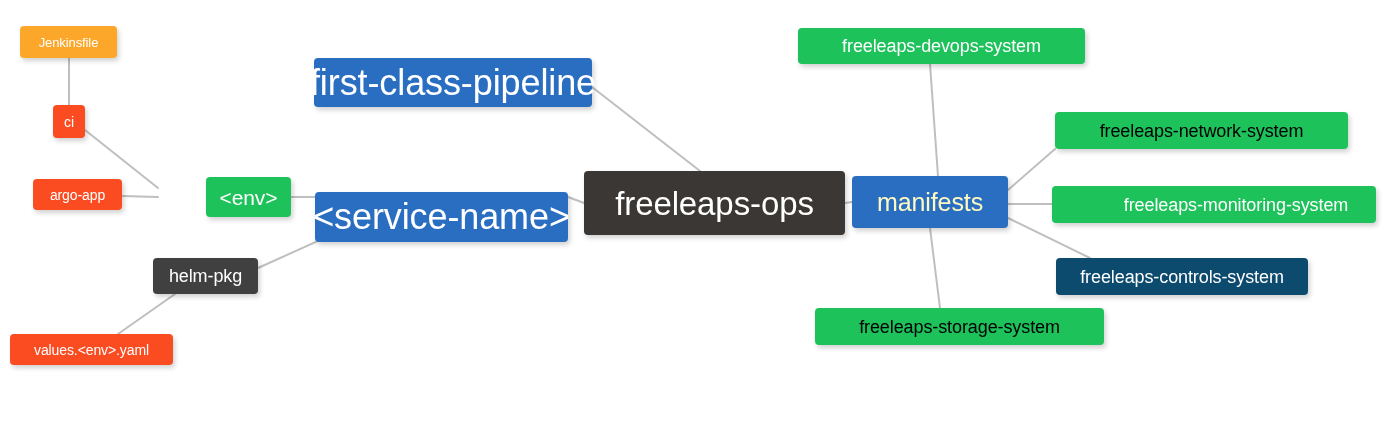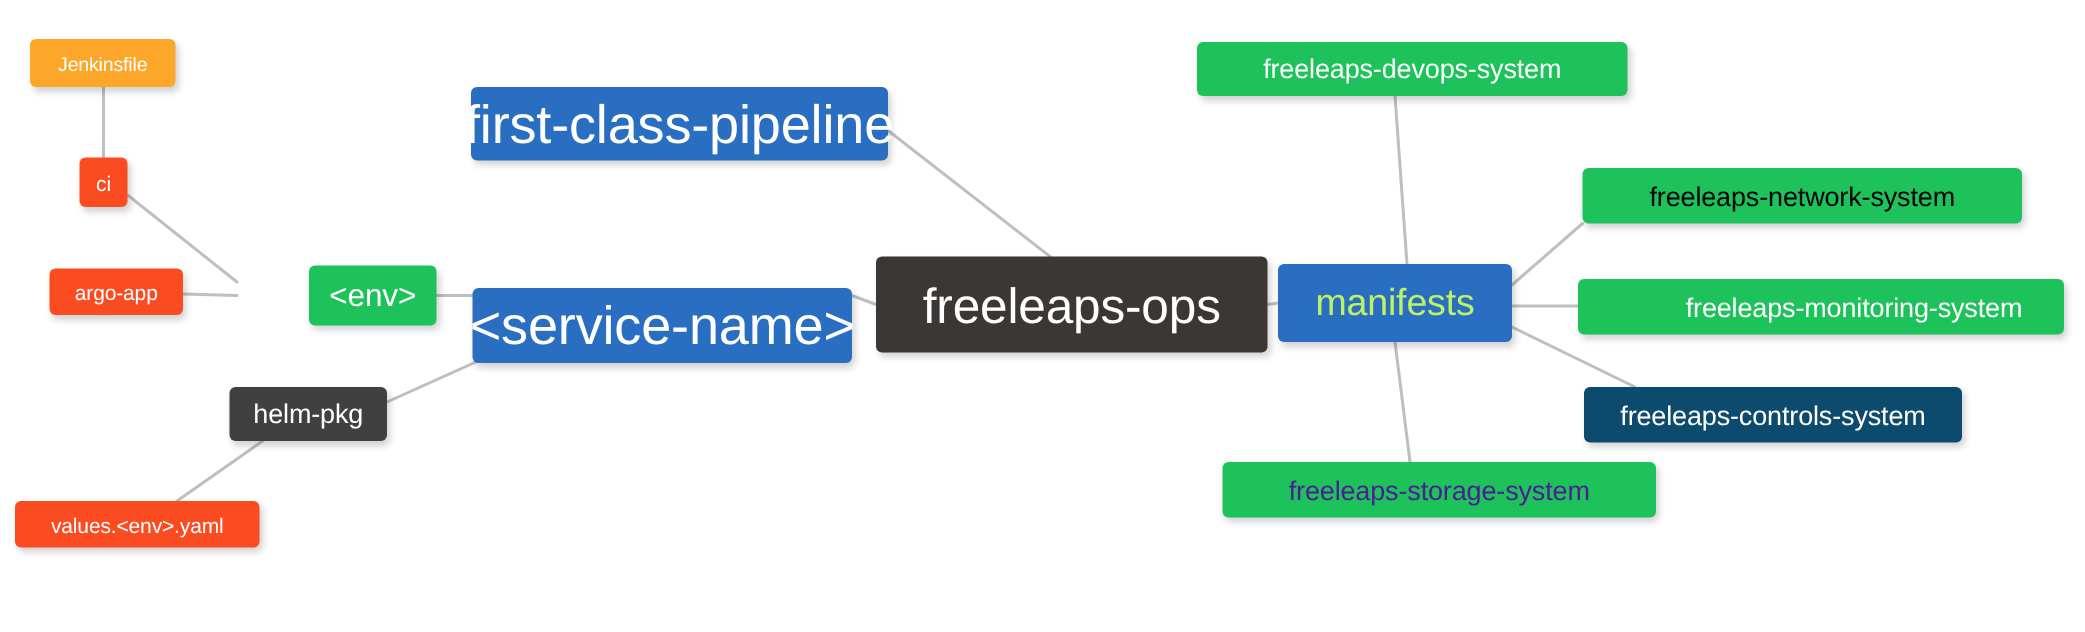--- a/index.html
+++ b/index.html
@@ -79,21 +79,21 @@
   <div id="node-layer">
       <div class="node size-root" style="left: 584px; top: 171px; width: 261px; height: 64px; background: rgb(59, 55, 52); color: rgb(255, 255, 255);">
         <span class="node-label">freeleaps-ops</span>
       </div>
       <div class="node size-xl" style="left: 315px; top: 172px; width: 253px; height: 50px; background: rgb(42, 110, 194); color: rgb(255, 255, 255);">
         <span class="node-label">&lt;service-name&gt;</span>
       </div>
       <div class="node size-xl" style="left: 314px; top: 38px; width: 278px; height: 49px; background: rgb(42, 110, 194); color: rgb(255, 255, 255);">
         <span class="node-label">first-class-pipeline</span>
       </div>
-      <div class="node size-lg" style="left: 852px; top: 176px; width: 156px; height: 52px; background: rgb(42, 110, 194); color: #bef264; align-items: center;">
+      <div class="node size-lg" style="left: 852px; top: 176px; width: 156px; height: 52px; background: rgb(42, 110, 194); color: #fef9c3; align-items: center;">
         <span class="node-label">manifests</span>
       </div>
       <div class="node size-md" style="left: 158px; top: 177px; width: 85px; height: 40px; background: rgb(29, 194, 91); color: rgb(255, 255, 255); margin-left: 48px;">
         <span class="node-label">&lt;env&gt;</span>
       </div>
       <div class="node size-sm" style="left: 153px; top: 258px; width: 105px; height: 36px; background: #404040; color: rgb(255, 255, 255);">
         <span class="node-label">helm-pkg</span>
       </div>
       <div class="node size-xs" style="left: 53px; top: 105px; width: 32px; height: 33px; background: rgb(250, 75, 33); color: rgb(255, 255, 255);">
         <span class="node-label">ci</span>
@@ -112,17 +112,17 @@
       </div>
       <div class="node size-sm" style="left: 1055px; top: 112px; width: 293px; height: 37px; background: rgb(29, 194, 91); color: #000000;">
         <span class="node-label">freeleaps-network-system</span>
       </div>
       <div class="node size-sm" style="left: 1052px; top: 186px; width: 324px; height: 37px; background: rgb(29, 194, 91); color: rgb(255, 255, 255); padding-left: 44px;">
         <span class="node-label">freeleaps-monitoring-system</span>
       </div>
       <div class="node size-sm" style="left: 1056px; top: 258px; width: 252px; height: 37px; background: #0c4a6e; color: rgb(255, 255, 255);">
         <span class="node-label">freeleaps-controls-system</span>
       </div>
-      <div class="node size-sm" style="left: 815px; top: 308px; width: 289px; height: 37px; background: rgb(29, 194, 91); color: #4c1d95;">
+      <div class="node size-sm" style="left: 815px; top: 308px; width: 289px; height: 37px; background: rgb(29, 194, 91); color: #000000;">
         <span class="node-label">freeleaps-storage-system</span>
       </div>
     </div>
 </div>
 
 </body></html>

